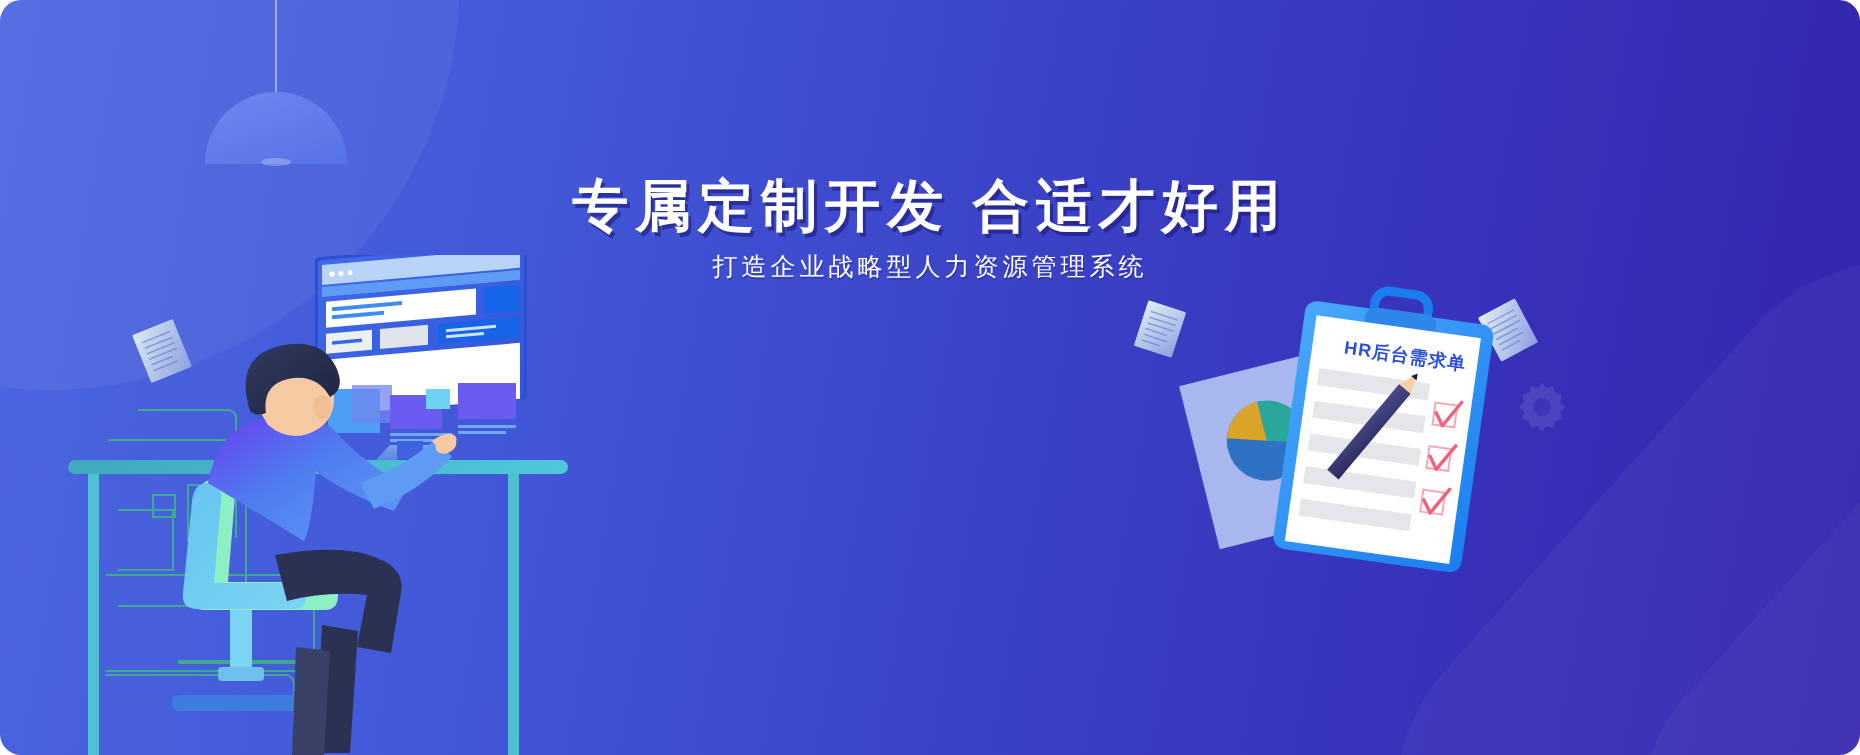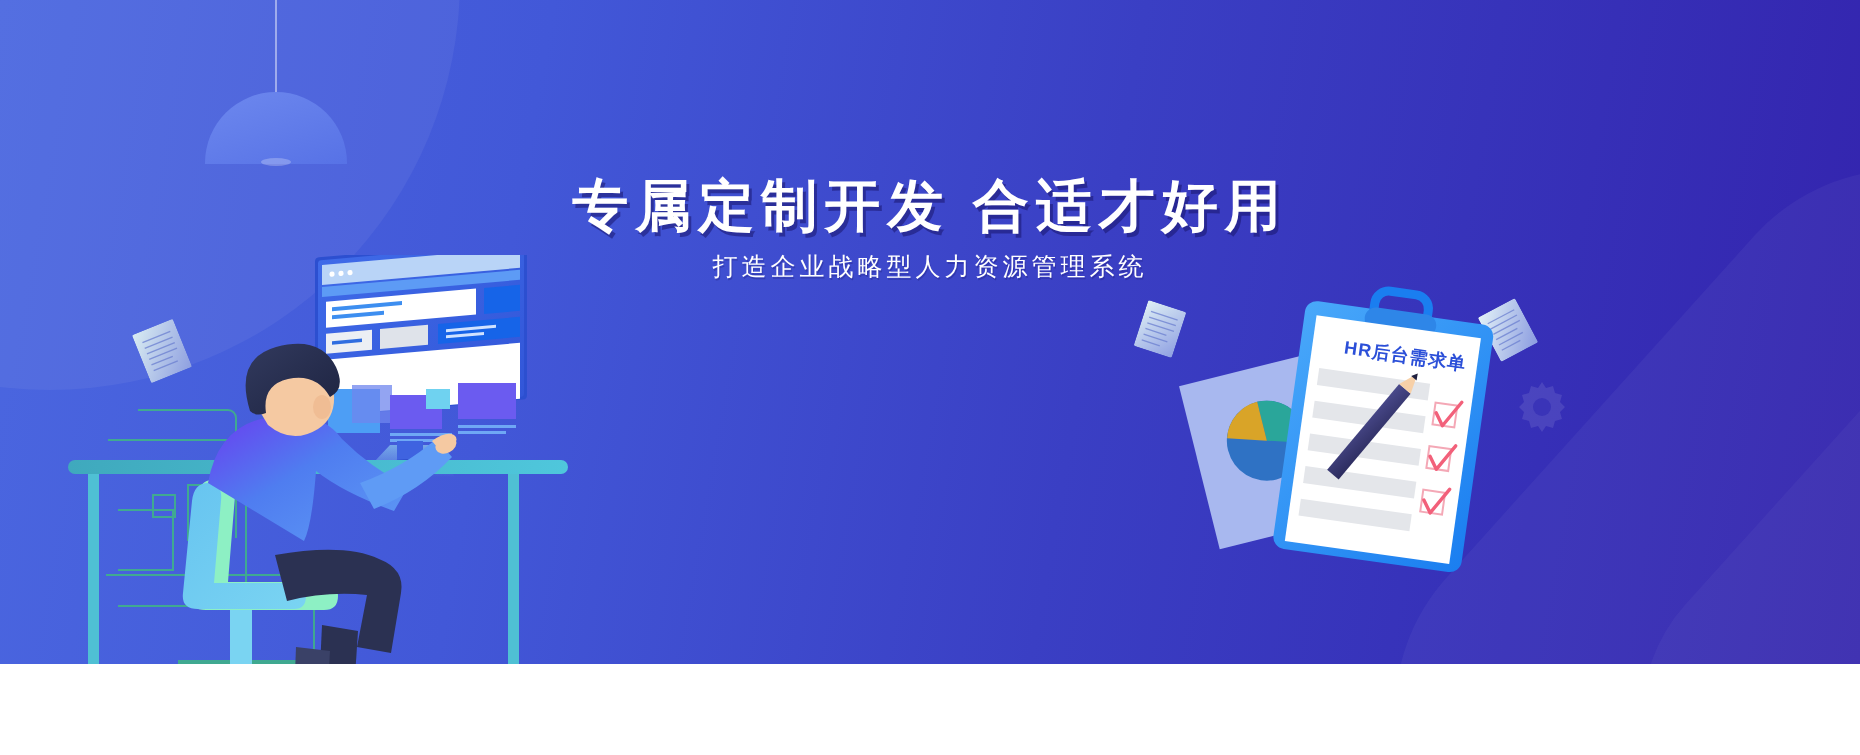--- a/index.html
+++ b/index.html
@@ -1,22 +1,23 @@
 <!DOCTYPE html>
 <html><head>
 <meta charset="utf-8">
 <style>
   html,body{margin:0;padding:0;}
   body{
     width:1860px;height:755px;overflow:hidden;
     font-family:"Liberation Sans","DejaVu Sans",sans-serif;
   }
   .banner{
-    position:relative;width:1860px;height:664px;overflow:hidden;
+    position:relative;width:1860px;height:755px;overflow:hidden;
     background:linear-gradient(100deg,#4b67e0 0%,#4258d8 28%,#3a3fc4 58%,#3323ad 100%);
+    border-radius:21px;
   }
 
   
   .bg-layer{position:absolute;inset:0;overflow:hidden;}
   .blob-tl{
     position:absolute;left:-360px;top:-430px;width:820px;height:820px;border-radius:50%;
     background:rgba(255,255,255,0.055);
   }
   .diag-a{
     position:absolute;right:-150px;bottom:-330px;width:470px;height:860px;border-radius:200px;

